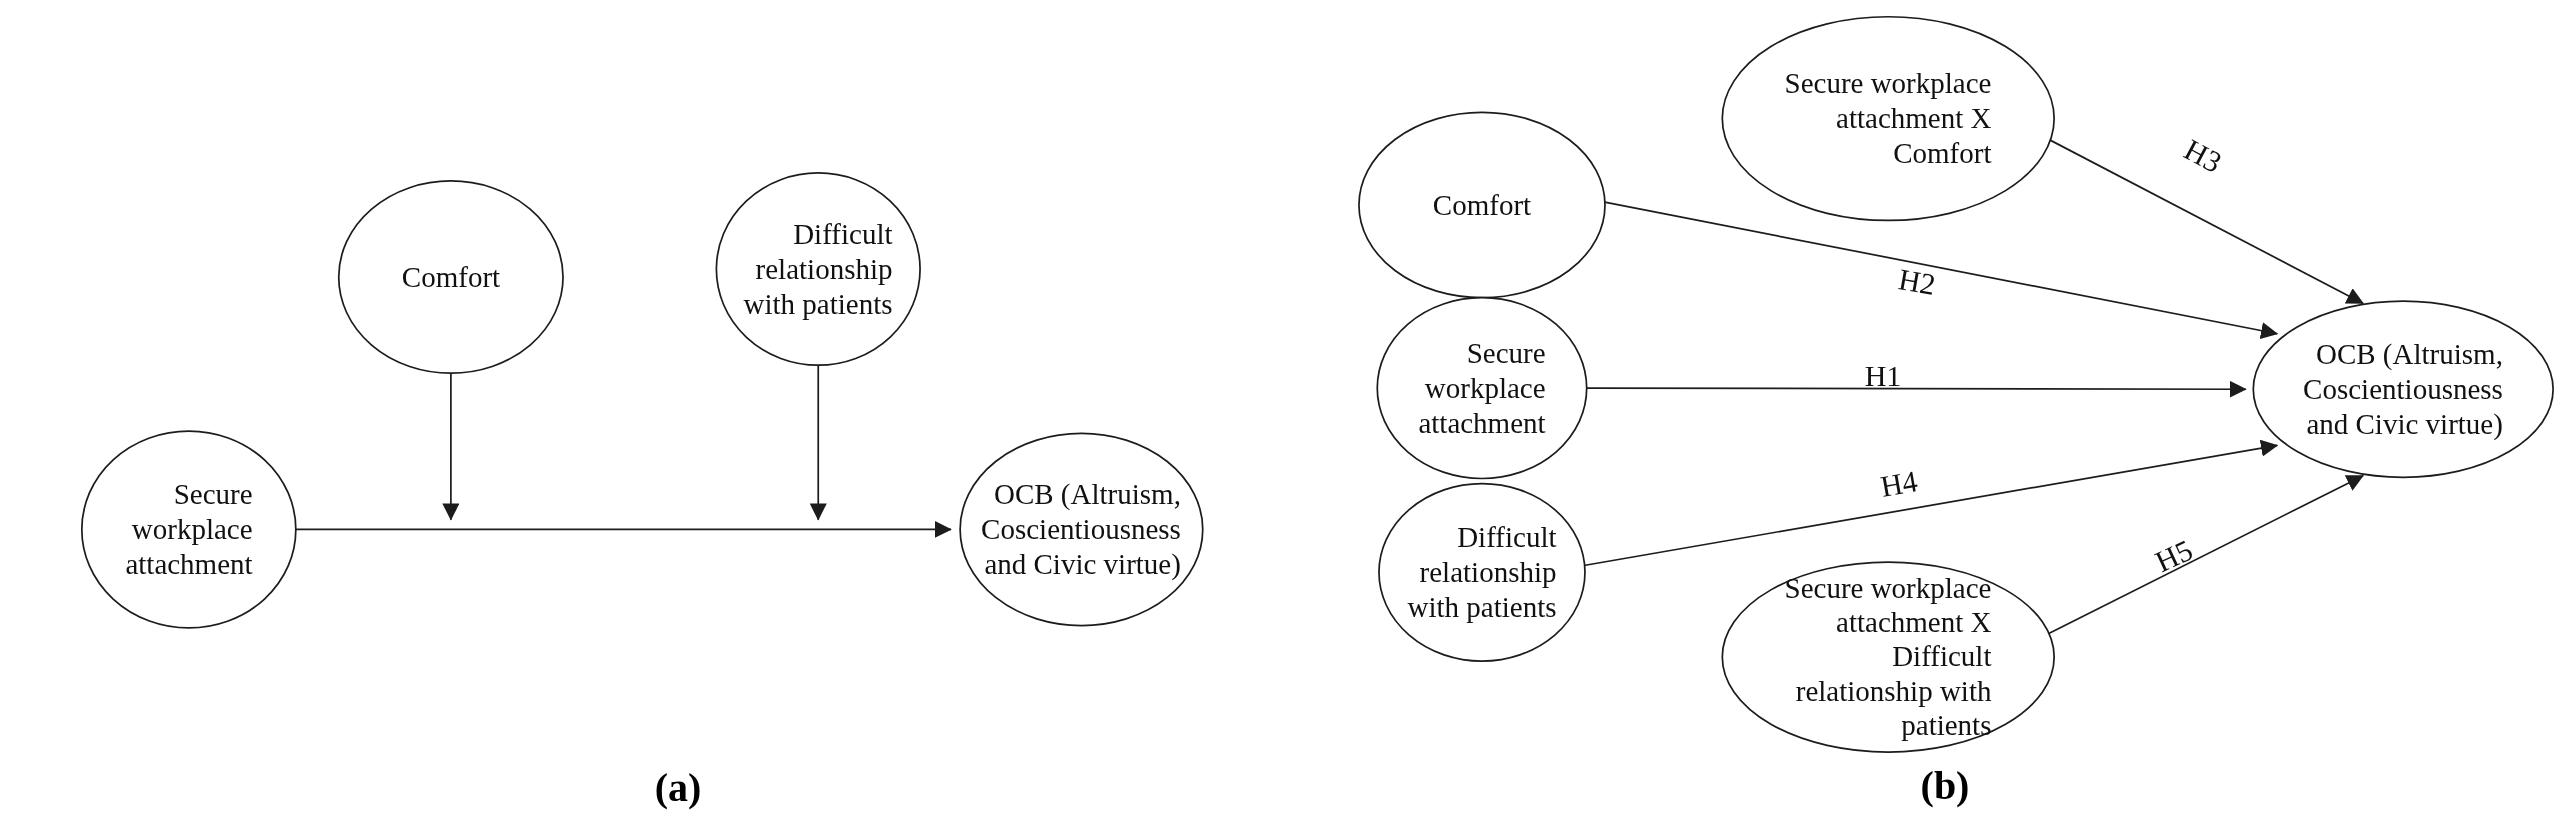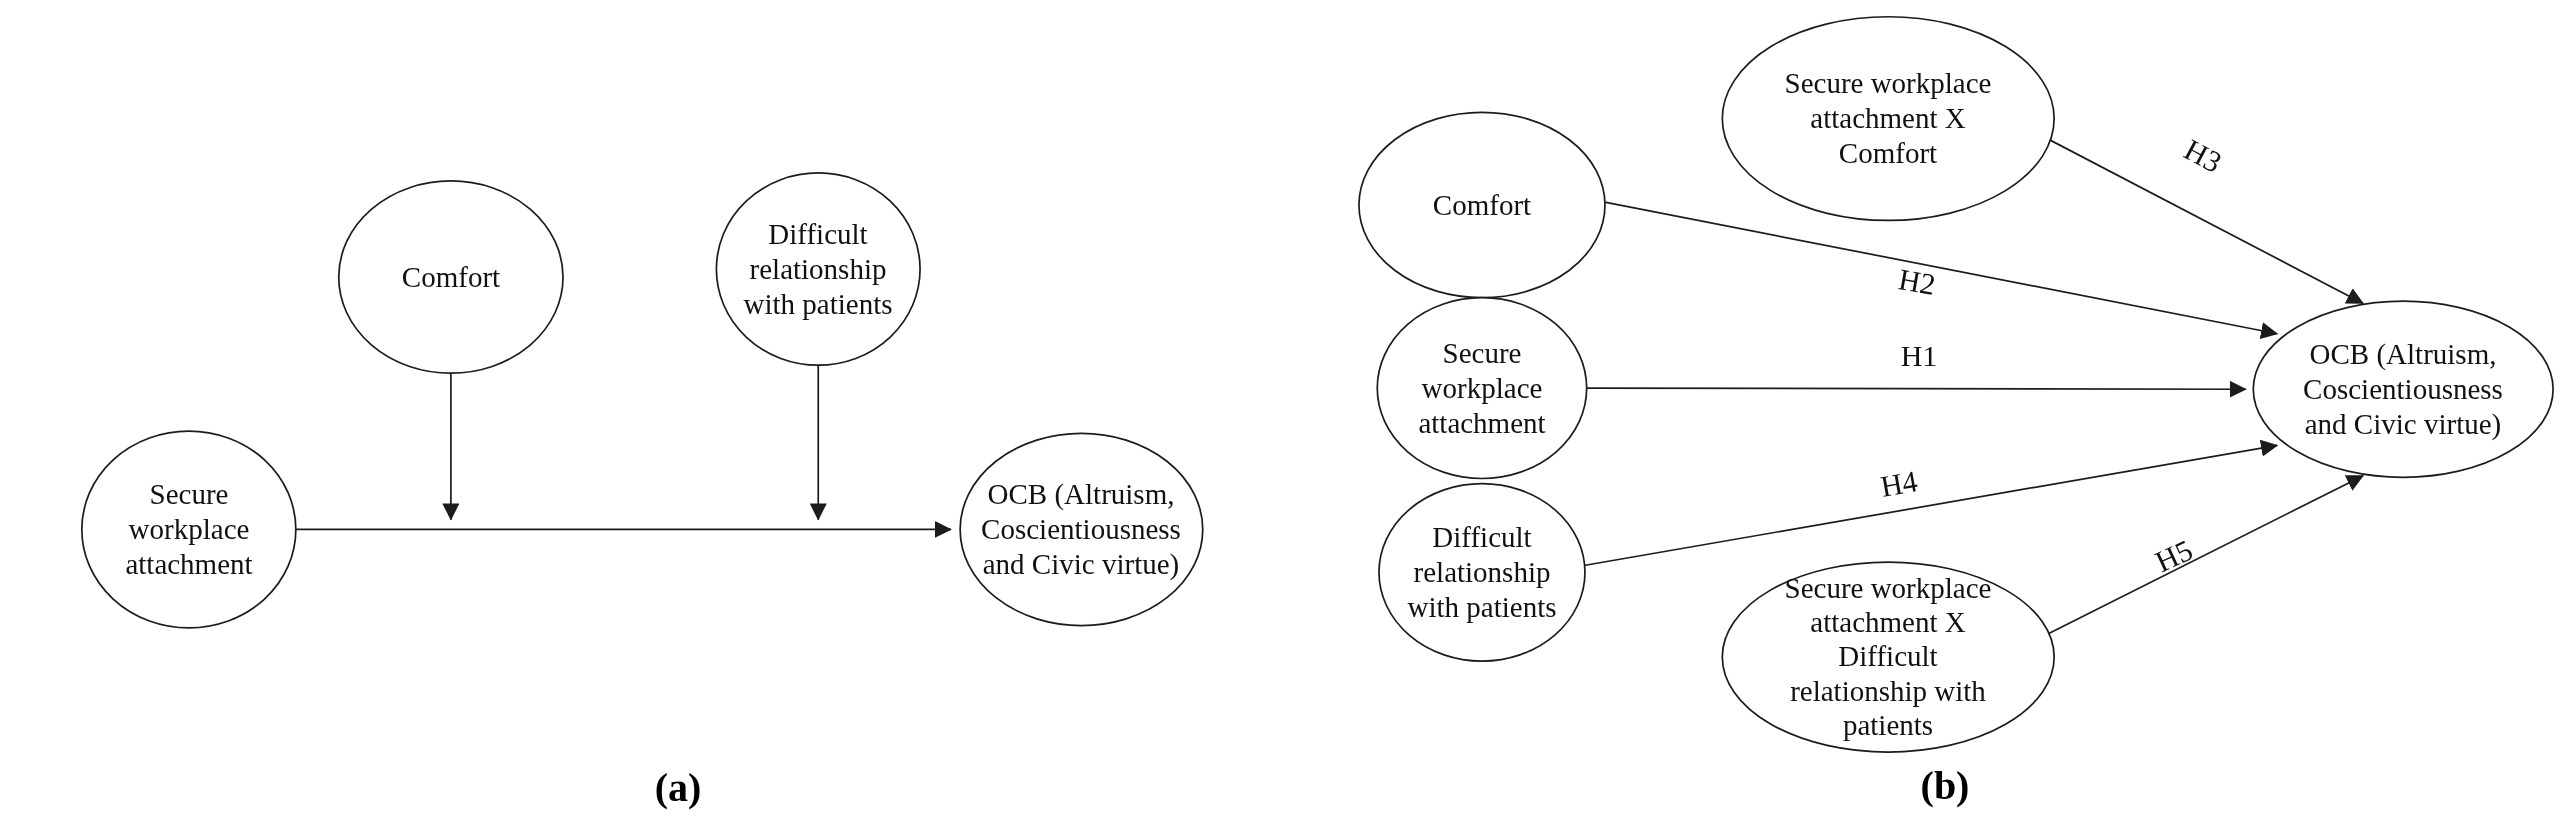--- a/index.html
+++ b/index.html
@@ -10,21 +10,21 @@
     font-family:"Liberation Serif","DejaVu Serif",serif;
     color:#111111;
     overflow:hidden;
   }
   .edges-svg{position:absolute;left:0;top:0;width:100%;height:100%;}
   .edges-svg ellipse{fill:#ffffff;stroke:#1c1c1c;stroke-width:3;}
   .edges-svg line{stroke:#1c1c1c;stroke-width:3;}
   .node-label{
     position:absolute;
     transform:translate(-50%,-50%);
-    text-align:center;
+    text-align:right;
     white-space:pre-line;
     font-size:29px;
     line-height:1.2;
     color:#111111;
   }
   .h-label{
     position:absolute;
     transform:translate(-50%,-50%) rotate(var(--r,0deg));
     font-size:30px;
     color:#111111;
@@ -100,21 +100,21 @@
 Comfort</div>
   <div class="node-label" style="left:1888px;top:657px;line-height:1.18;">Secure workplace
 attachment X
 Difficult
 relationship with
 patients</div>
   <div class="node-label" style="left:2403px;top:389px;">OCB (Altruism,
 Coscientiousness
 and Civic virtue)</div>
 
-  <div class="h-label" style="left:1883px;top:356px;margin-left:36px;">H1</div>
+  <div class="h-label" style="left:1883px;top:376px;">H1</div>
   <div class="h-label" style="left:1917px;top:282px;--r:10deg;">H2</div>
   <div class="h-label" style="left:2203px;top:156px;--r:28deg;">H3</div>
   <div class="h-label" style="left:1899px;top:484px;--r:-10deg;">H4</div>
   <div class="h-label" style="left:2174px;top:556px;--r:-25deg;">H5</div>
   <div class="caption" style="left:1945px;top:785px;">(b)</div>
 
 </div>
 
 
 </body></html>

